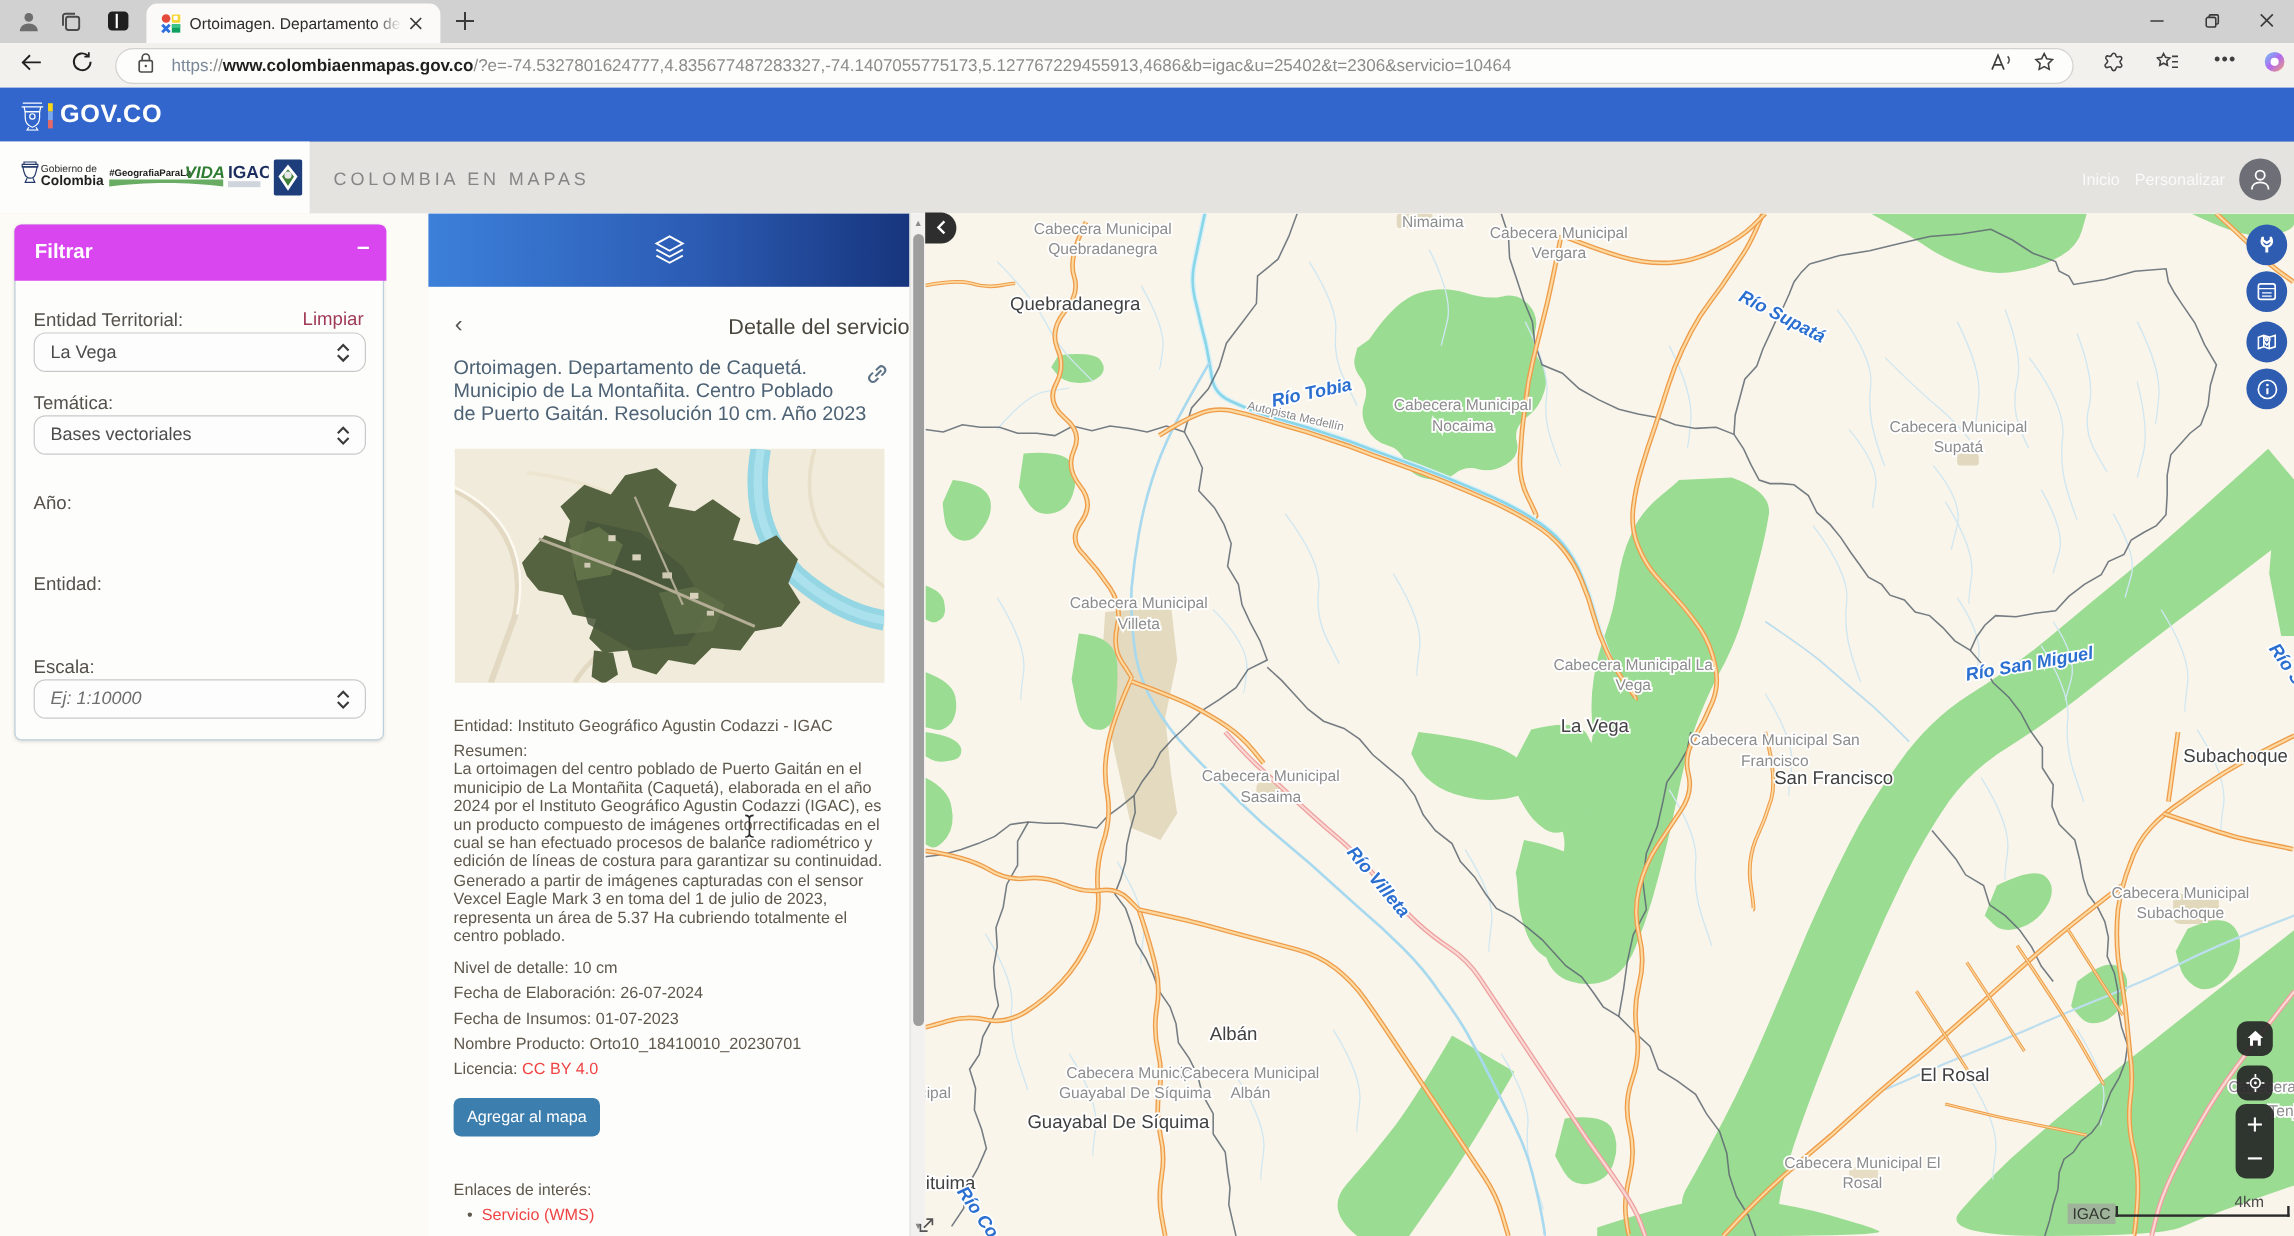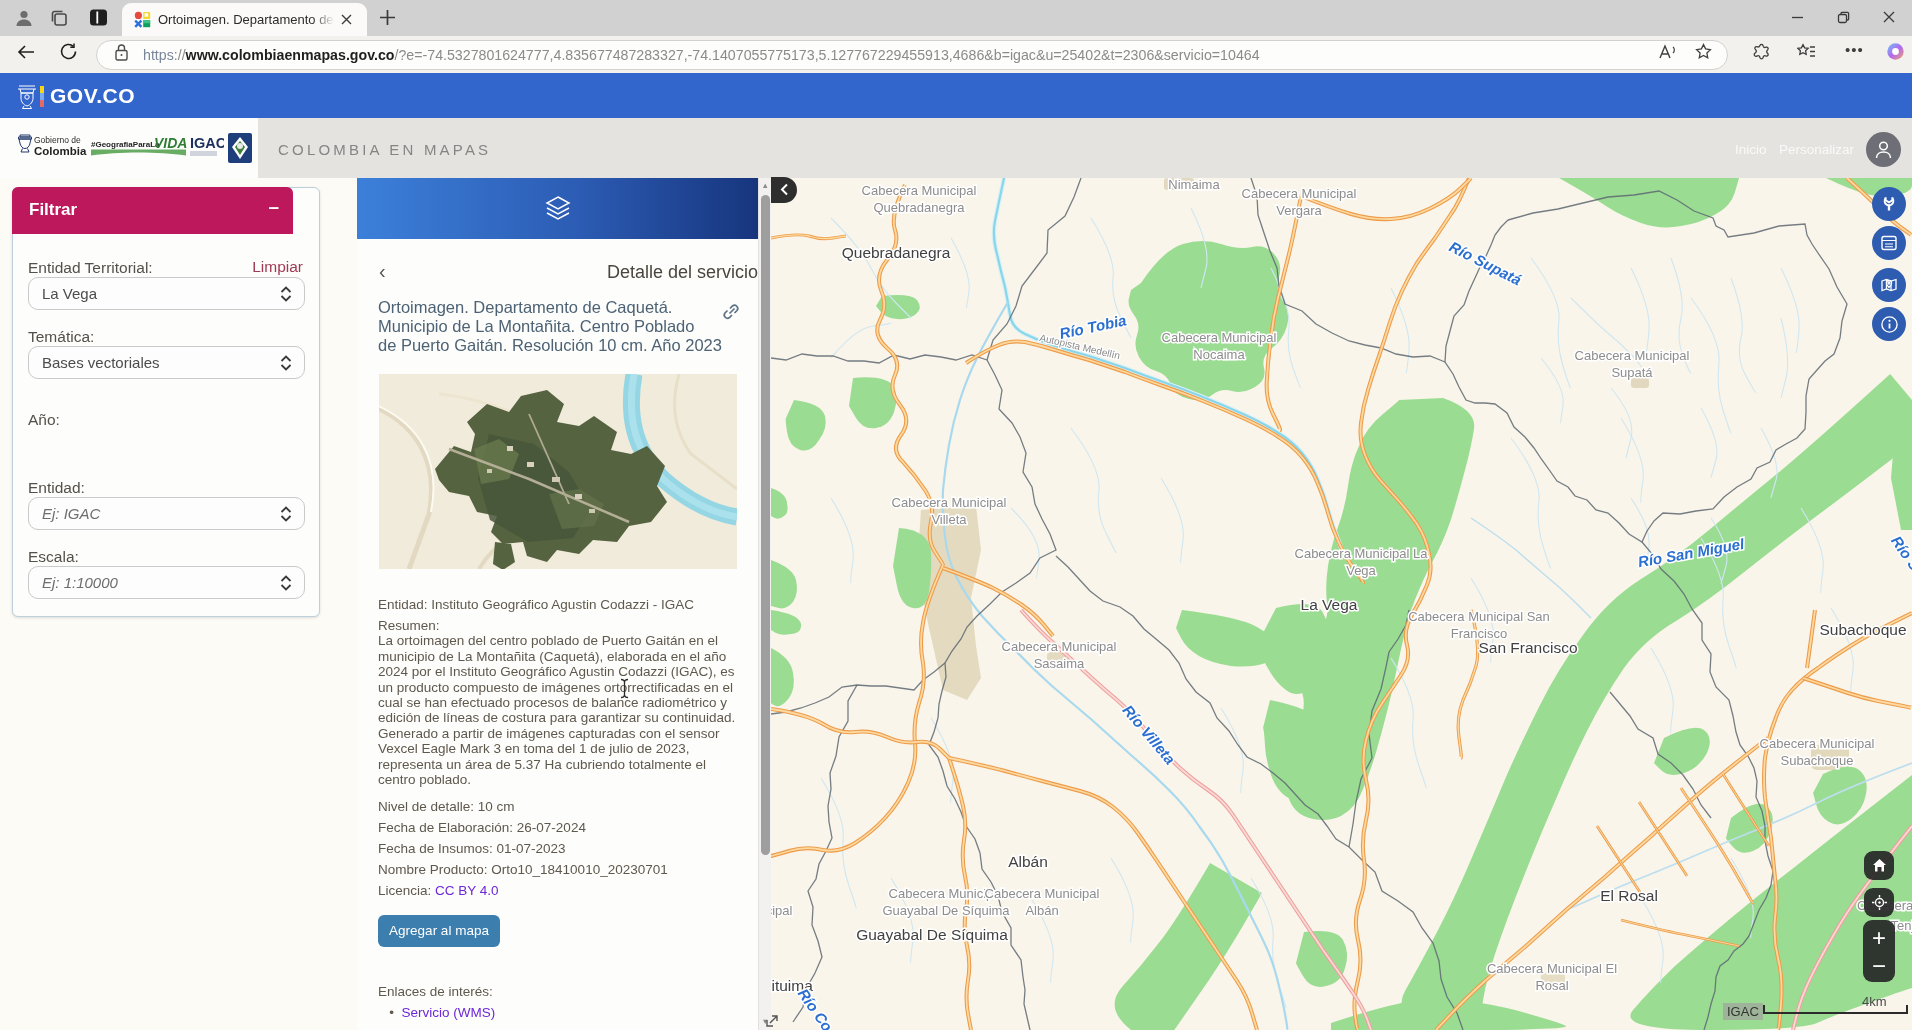--- a/index.html
+++ b/index.html
@@ -17,41 +17,41 @@
 #url .h{color:#7a8699}
 #govco{position:absolute;left:0;top:73px;width:1912px;height:57px;background:#3366cc}
 #govtext{position:absolute;left:50px;top:11px;font-size:21px;font-weight:bold;color:#fff;letter-spacing:.5px}
 #apphead{position:absolute;left:0;top:118px;width:1912px;height:60px;background:#e4e3e0}
 #logobox{position:absolute;left:0;top:0;width:258px;height:60px;background:#fdfdfc}
 #cem{position:absolute;left:278px;top:141px;font-size:15px;color:#858585;letter-spacing:3.2px}
 .hlink{position:absolute;top:142px;font-size:13.5px;color:rgba(255,255,255,.8)}
 #avatar{position:absolute;left:1866px;top:132px;width:35px;height:35px;border-radius:50%;background:#6e6e76}
 #main{position:absolute;left:0;top:178px;width:1912px;height:852px;background:#fcfbf5}
 #fpanel{position:absolute;left:12px;top:9px;width:308px;height:430px;background:#fdfdfc;border:1px solid #bccfdb;border-radius:6px;box-shadow:0 1px 3px rgba(0,0,0,.12)}
-#fhead{position:absolute;left:-1px;top:-1px;width:281px;height:47px;background:#be185d;border-radius:6px 6px 0 0;color:#fff}
+#fhead{position:absolute;left:-1px;top:-1px;width:310px;height:47px;background:#d946ef;border-radius:6px 6px 0 0;color:#fff}
 #fhead .t{position:absolute;left:17px;top:13px;font-size:17px;font-weight:bold}
 #fhead .m{position:absolute;right:14px;top:9px;font-size:19px;font-weight:bold}
 .flabel{position:absolute;left:15px;font-size:15.5px;color:#54504a}
 .fsel{position:absolute;left:15px;width:277px;height:33px;border:1px solid #c9c9c9;border-radius:10px;background:#fdfdfd;font-size:15px;color:#4c4c4c;line-height:31px;padding-left:13px}
 .fsel.ph{font-style:italic;color:#6e6e6e}
 .chev{position:absolute;right:11px;top:7px}
 #limpiar{position:absolute;right:16px;top:70px;font-size:15.5px;color:#a03b56}
 #dpanel{position:absolute;left:357px;top:0;width:414px;height:852px;background:#fdfdfb;color:#5f584d}
 #dhead{position:absolute;left:0;top:0;width:401px;height:61px;background:linear-gradient(90deg,#3c80da 0%,#2c5cb4 55%,#17357d 100%)}
 #dback{position:absolute;left:22px;top:82px;font-size:20px;color:#555}
 #dtitle{position:absolute;left:0;top:84px;width:401px;text-align:right;font-size:18px;color:#4a463e}
 #stitle{position:absolute;left:21px;top:120px;font-size:16.5px;line-height:19px;color:#4d6275}
 #dlink{position:absolute;left:364px;top:124px}
 #dthumb{position:absolute;left:22px;top:196px;width:358px;height:195px;background:#f0ead9;overflow:hidden}
 #dbody{position:absolute;left:21px;top:419px;width:362px;font-size:13.5px;line-height:15.4px}
 .meta{margin-top:5.5px}
 #dbtn{position:absolute;left:21px;top:737px;width:122px;height:32px;background:#3c7eae;border-radius:6px;color:#fff;font-size:13.5px;text-align:center;line-height:32px}
 #enl{position:absolute;left:21px;top:806px;font-size:13.5px}
 #serv{position:absolute;left:21px;top:827px;font-size:13.5px}
-a.lnk{color:#6d28d9;text-decoration:none}
+a.lnk{color:#ef4444;text-decoration:none}
 #sbar{position:absolute;left:401px;top:0;width:13px;height:852px;background:#f2f1ef;border-left:1px solid #e2e1df}
 #sthumb{position:absolute;left:2px;top:17px;width:9px;height:660px;background:#9e9e9e;border-radius:5px}
 .sarr{position:absolute;left:2.5px;font-size:7.5px;color:#8a8a8a}
 #collapse{position:absolute;left:771px;top:-1px;width:26px;height:26px;background:#2e2e2e;border-radius:0 13px 13px 0;text-align:center}
 .mapbtn{position:absolute;width:34px;height:34px;border-radius:50%;background:#2d5cb0;display:flex;align-items:center;justify-content:center}
 .mctl{position:absolute;background:rgba(38,38,38,.92);border-radius:9px;color:#fff;display:flex;align-items:center;justify-content:center}
 #scalebar{position:absolute;left:1763px;top:827px;width:145px;height:9px;border-left:2px solid #2b2b2b;border-right:2px solid #2b2b2b;border-bottom:2px solid #2b2b2b}
 #scaletext{position:absolute;left:1862px;top:816px;font-size:13px;color:#4a4a4a}
 #igac{position:absolute;left:1723px;top:825px;padding:1px 4px;background:rgba(160,166,157,.75);font-size:13px;color:#30362d}
 .mlab{font-size:13px;fill:#8d8d8d;paint-order:stroke;stroke:#ffffff;stroke-width:3px;font-family:"Liberation Sans",sans-serif}
@@ -397,23 +397,20 @@
     <div id="limpiar">Limpiar</div>
     <div class="fsel" style="top:89px">La Vega<svg class="chev" width="14" height="18" viewBox="0 0 14 18" fill="none" stroke="#3a3a3a" stroke-width="1.8">
           <path d="M2.5 7L7 2.5 11.5 7M2.5 11L7 15.5 11.5 11"></path>
         </svg></div>
     <div class="flabel" style="top:140px">Temática:</div>
     <div class="fsel" style="top:158px">Bases vectoriales<svg class="chev" width="14" height="18" viewBox="0 0 14 18" fill="none" stroke="#3a3a3a" stroke-width="1.8">
           <path d="M2.5 7L7 2.5 11.5 7M2.5 11L7 15.5 11.5 11"></path>
         </svg></div>
     <div class="flabel" style="top:223px">Año:</div>
     <div class="flabel" style="top:291px">Entidad:</div>
-    <div class="fsel ph" style="top:309px">Ej: IGAC<svg class="chev" width="14" height="18" viewBox="0 0 14 18" fill="none" stroke="#3a3a3a" stroke-width="1.8">
-          <path d="M2.5 7L7 2.5 11.5 7M2.5 11L7 15.5 11.5 11"></path>
-        </svg></div>
     <div class="flabel" style="top:360px">Escala:</div>
     <div class="fsel ph" style="top:378px">Ej: 1:10000<svg class="chev" width="14" height="18" viewBox="0 0 14 18" fill="none" stroke="#3a3a3a" stroke-width="1.8">
           <path d="M2.5 7L7 2.5 11.5 7M2.5 11L7 15.5 11.5 11"></path>
         </svg></div>
   </div>
 
   <div id="dpanel">
     <div id="dhead">
         <svg style="position:absolute;left:186px;top:17px" width="30" height="28" viewBox="0 0 30 28" fill="none" stroke="#fff" stroke-width="1.5">
           <path d="M15 2L26 8l-11 6L4 8z"></path>

